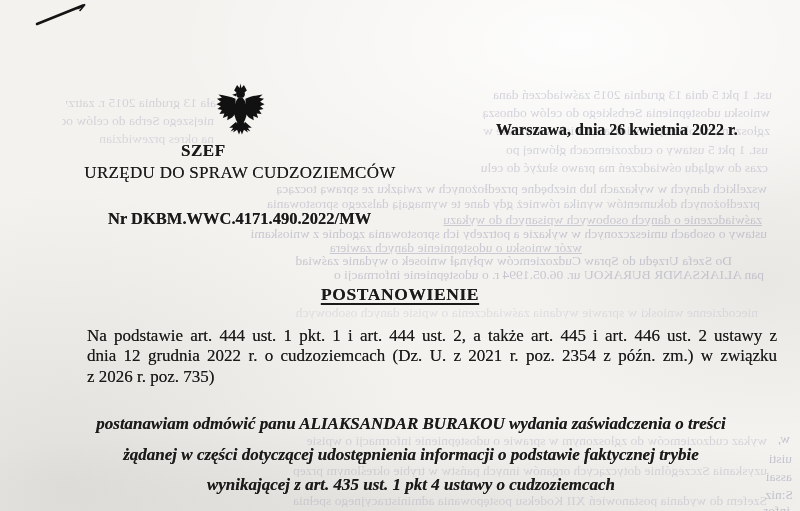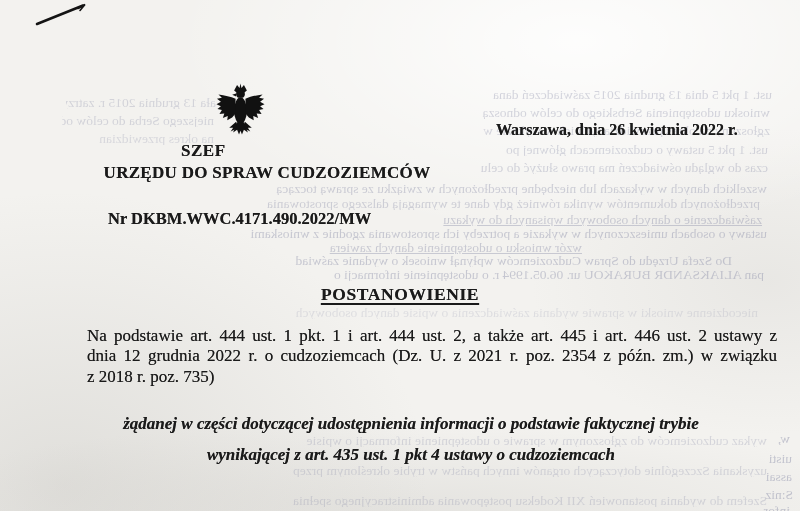--- a/index.html
+++ b/index.html
@@ -42,22 +42,22 @@
   .bleed div:nth-child(21){left:742px;top:452px;width:50px;opacity:.45;}
   .bleed div:nth-child(22){left:740px;top:470px;width:52px;opacity:.45;}
   .bleed div:nth-child(23){left:738px;top:488px;width:55px;opacity:.45;}
   .bleed div:nth-child(24){left:742px;top:504px;width:48px;opacity:.45;}
   
   .scan{text-shadow:0 0 .5px rgba(10,10,10,.65);}
   .pen-mark{position:absolute;left:34px;top:2px;width:56px;height:26px;}
   .eagle{position:absolute;left:216px;top:83px;width:49px;height:60px;}
   .szef{position:absolute;left:181px;top:141px;width:121px;text-align:left;
         font-weight:bold;font-size:17px;letter-spacing:.5px;}
-  .office{position:absolute;left:87px;top:163px;width:360px;text-align:center;
-        font-weight:bold;font-size:17px;letter-spacing:.3px;}
+  .office{position:absolute;left:60px;top:163px;width:360px;text-align:center;
+        font-weight:normal;font-size:17px;letter-spacing:.3px;}
   .case-no{position:absolute;left:108px;top:209px;font-weight:bold;font-size:16.5px;}
   .dateline{position:absolute;left:496px;top:121px;font-size:16px;font-weight:600;}
   .title{position:absolute;left:0;top:284px;width:800px;text-align:center;
         font-size:17.5px;font-weight:bold;letter-spacing:.6px;
         text-decoration:underline;text-underline-offset:3px;text-decoration-thickness:1.6px;}
   .legal{position:absolute;left:87px;top:326px;width:690px;font-size:17px;}
   .legal div{line-height:20.4px;text-align:justify;text-align-last:justify;}
   .legal div.last{text-align-last:left;}
   .decision{position:absolute;left:57px;top:409px;width:708px;text-align:center;
         font-style:italic;font-weight:bold;font-size:17px;}
@@ -119,21 +119,22 @@
   <div class="szef scan">SZEF</div>
   <div class="office scan">URZĘDU DO SPRAW CUDZOZIEMCÓW</div>
 
   <div class="case-no scan">Nr DKBM.WWC.4171.490.2022/MW</div>
 
   <div class="title scan">POSTANOWIENIE</div>
 
   <div class="legal scan">
     <div>Na podstawie art. 444 ust. 1 pkt. 1 i art. 444 ust. 2, a także art. 445 i art. 446 ust. 2 ustawy z</div>
     <div>dnia 12 grudnia 2022 r. o cudzoziemcach (Dz. U. z 2021 r. poz. 2354 z późn. zm.) w związku</div>
-    <div class="last">z 2018 r. poz. 735)</div>
+    <div class="last">z 2026 r. poz. 735)</div>
   </div>
 
   <div class="decision scan">
+    <div>postanawiam odmówić panu ALIAKSANDAR BURAKOU wydania zaświadczenia o treści</div>
     <div>żądanej w części dotyczącej udostępnienia informacji o podstawie faktycznej trybie</div>
     <div>wynikającej z art. 435 ust. 1 pkt 4 ustawy o cudzoziemcach</div>
   </div>
 
 </div>
 
 </body></html>

